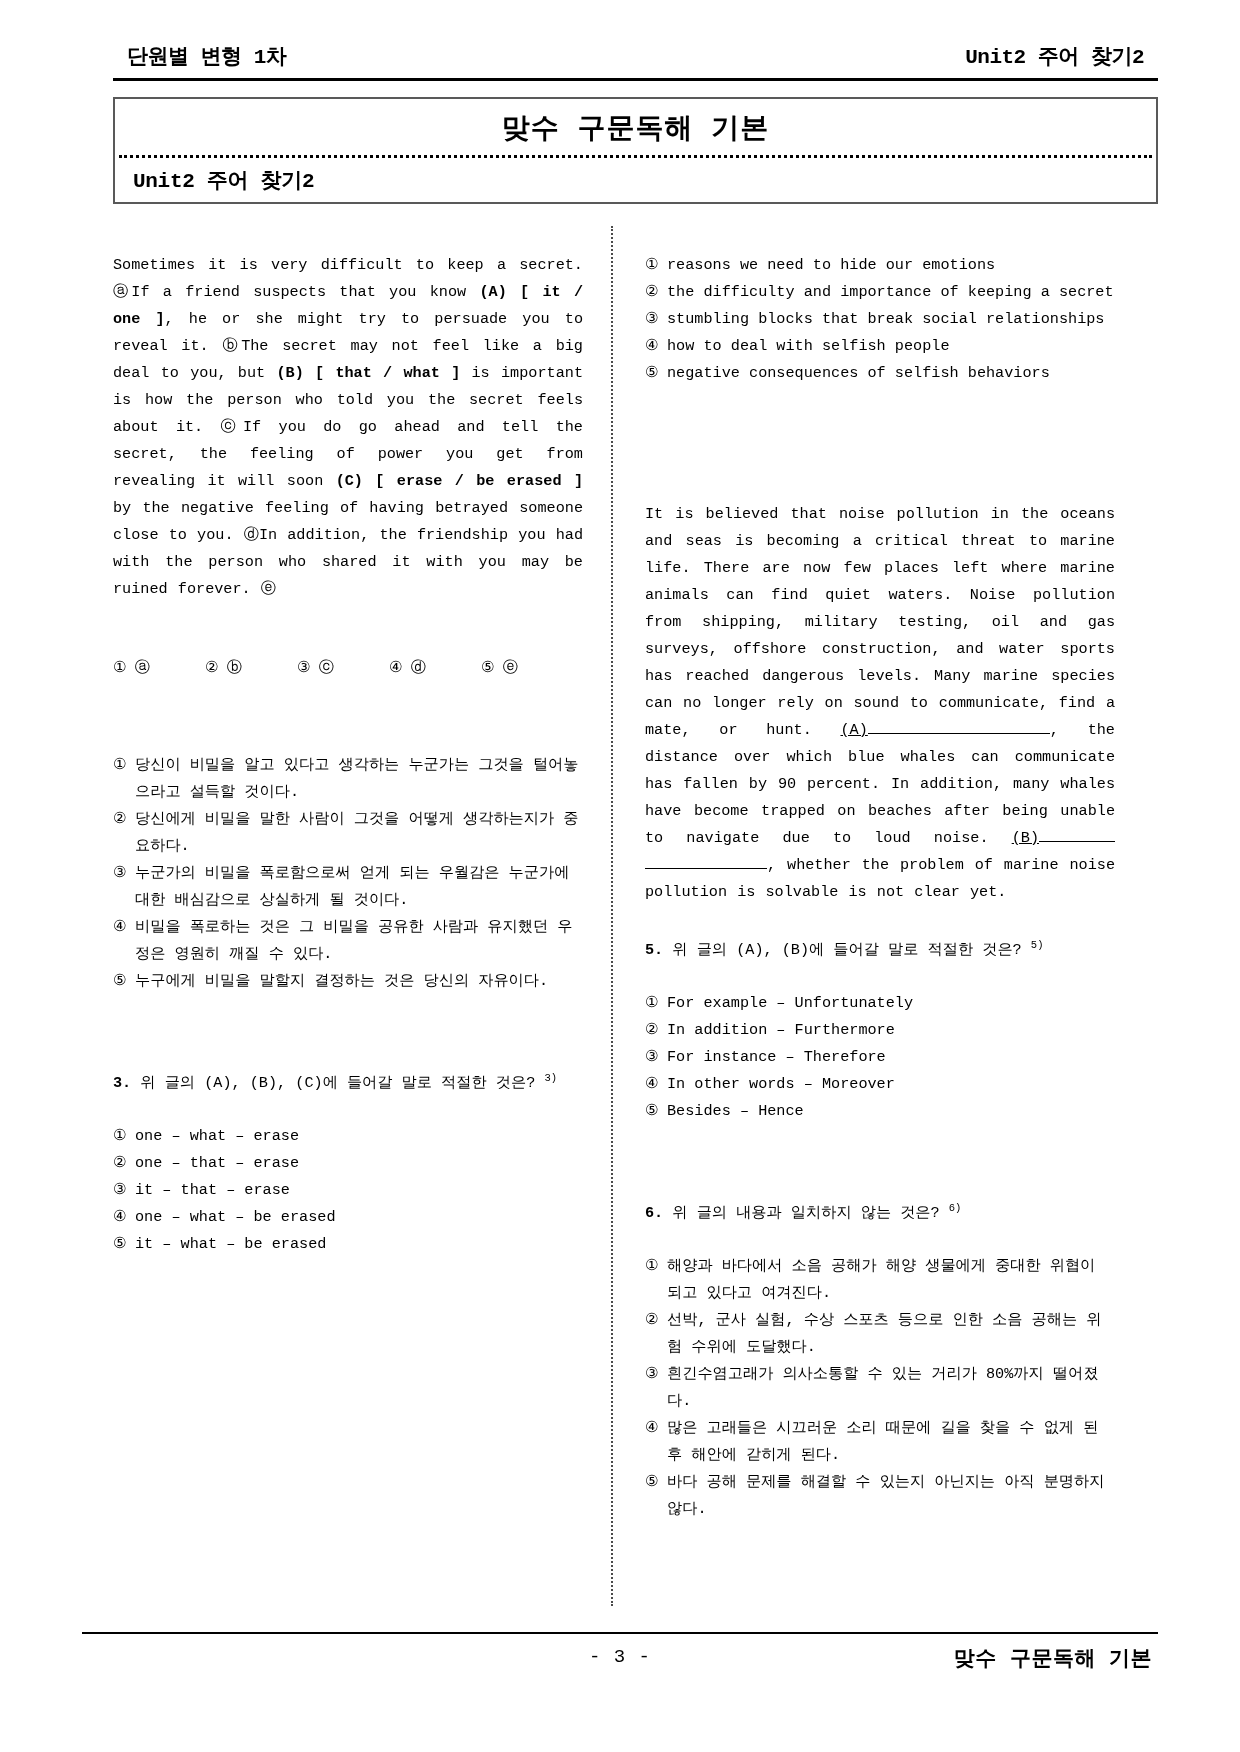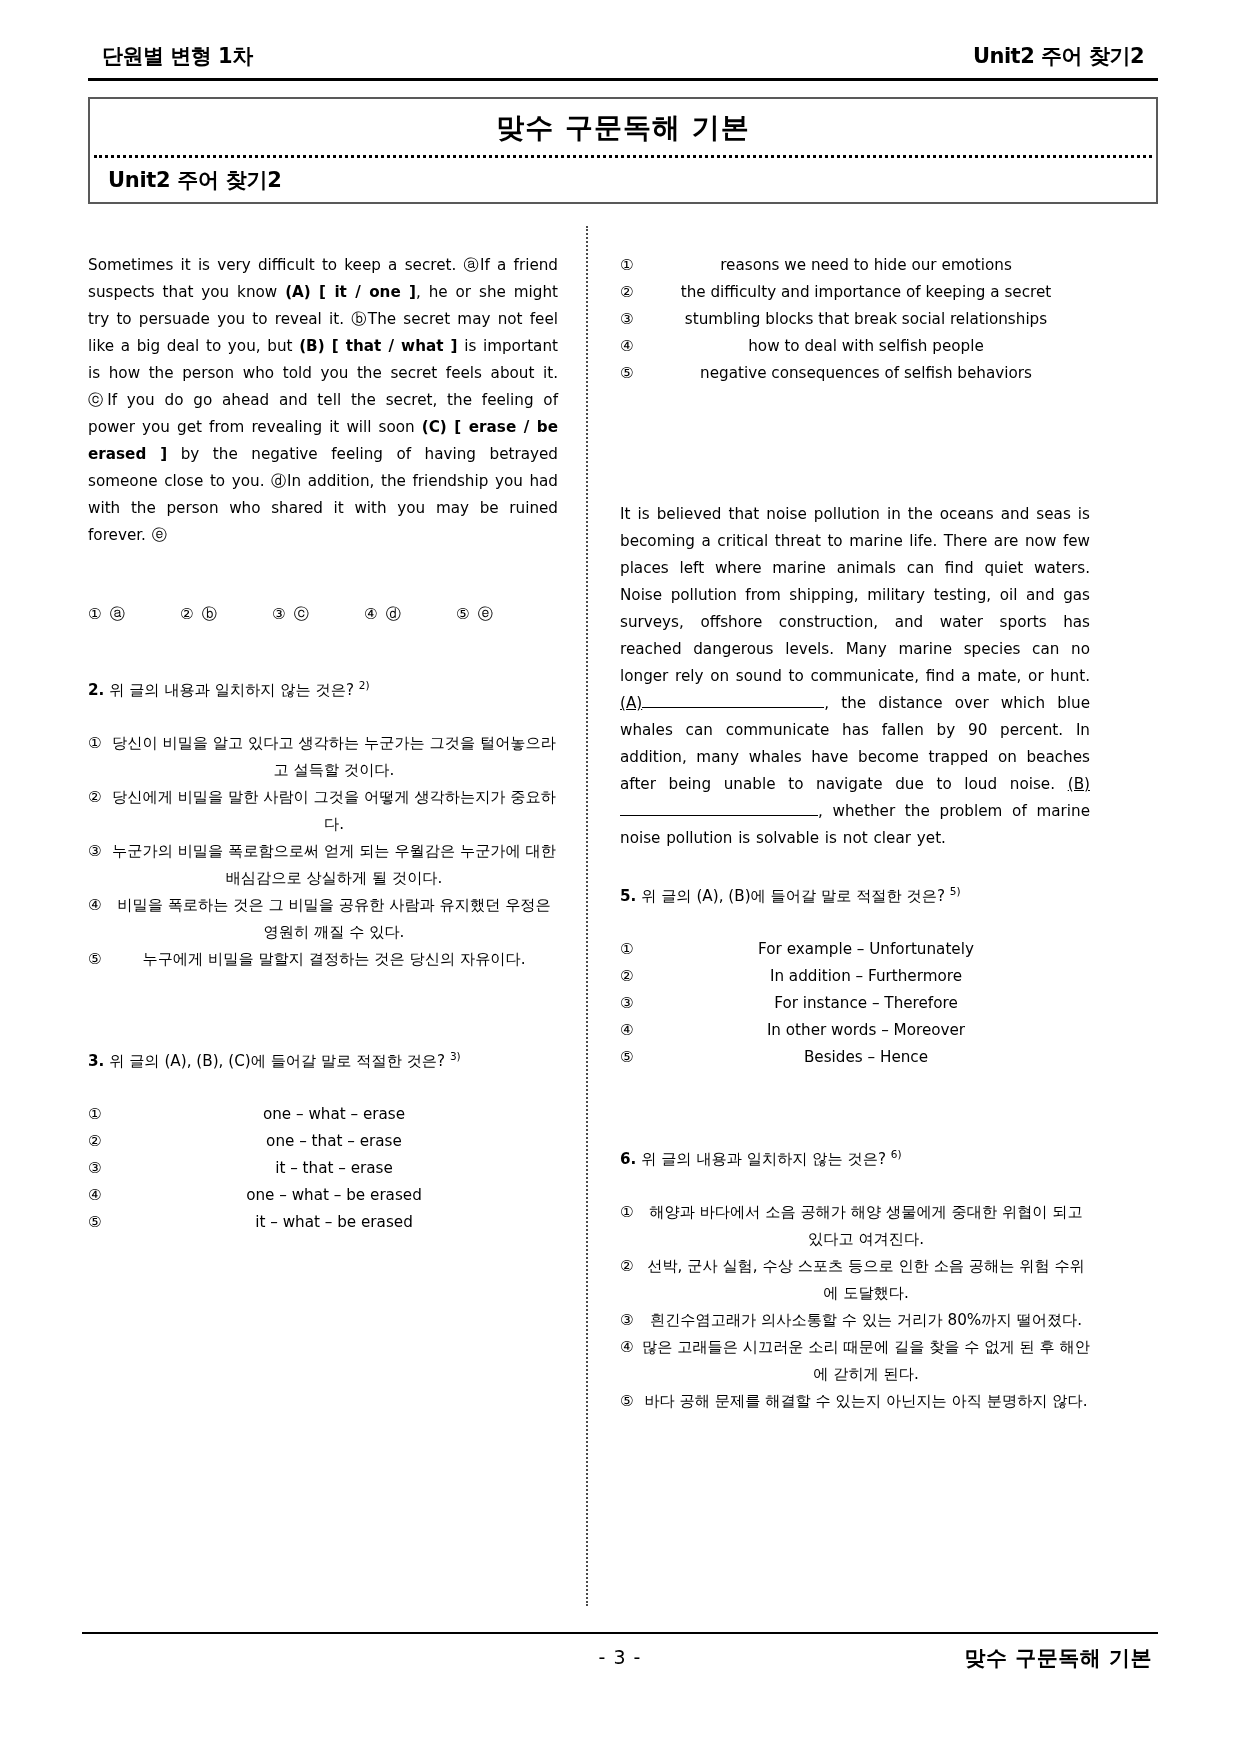--- a/index.html
+++ b/index.html
@@ -9,23 +9,24 @@
   }
   body {
     font-family: "DejaVu Sans", "Liberation Sans", sans-serif;
     color: #000000;
   }
   .page {
     position: relative;
     width: 1240px;
     height: 1704px;
     box-sizing: border-box;
-    padding: 42px 82px 30px 88px;
+    padding: 42px 82px 30px 113px;
     background: #ffffff;
     overflow: hidden;
+    font-family: Liberation Mono, monospace;
   }
 
   
   .runhead {
     display: flex;
     justify-content: space-between;
     align-items: flex-end;
     font-weight: bold;
     font-size: 21px;
     letter-spacing: -0.5px;
@@ -116,21 +117,21 @@
     display: flex;
     align-items: flex-start;
     margin: 0;
   }
   .choices .marker {
     flex: 0 0 auto;
     width: 22px;
   }
   .choices .ctext {
     flex: 1 1 auto;
-    text-align: center;
+    text-align: left;
   }
 
   
   .inline-choices {
     display: flex;
     margin: 0;
     padding: 0;
     list-style: none;
   }
   .inline-choices li {
@@ -215,21 +216,20 @@
       <ul class="inline-choices">
         <li><span class="marker">①</span><span class="ctext">ⓐ</span></li>
         <li><span class="marker">②</span><span class="ctext">ⓑ</span></li>
         <li><span class="marker">③</span><span class="ctext">ⓒ</span></li>
         <li><span class="marker">④</span><span class="ctext">ⓓ</span></li>
         <li><span class="marker">⑤</span><span class="ctext">ⓔ</span></li>
       </ul>
 
       <div class="spacer-lg"></div>
 
-      <div class="qstem"><span class="num">2.</span>&nbsp;<span>위 글의 내용과 일치하지 않는 것은?</span>&nbsp;<span class="sup">2)</span></div>
 
       <div class="spacer-md"></div>
 
       <ul class="choices">
         <li>
             <span class="marker">①</span>
             <span class="ctext">당신이 비밀을 알고 있다고 생각하는 누군가는 그것을 털어놓으라고 설득할 것이다.</span>
           </li>
         <li>
             <span class="marker">②</span>

